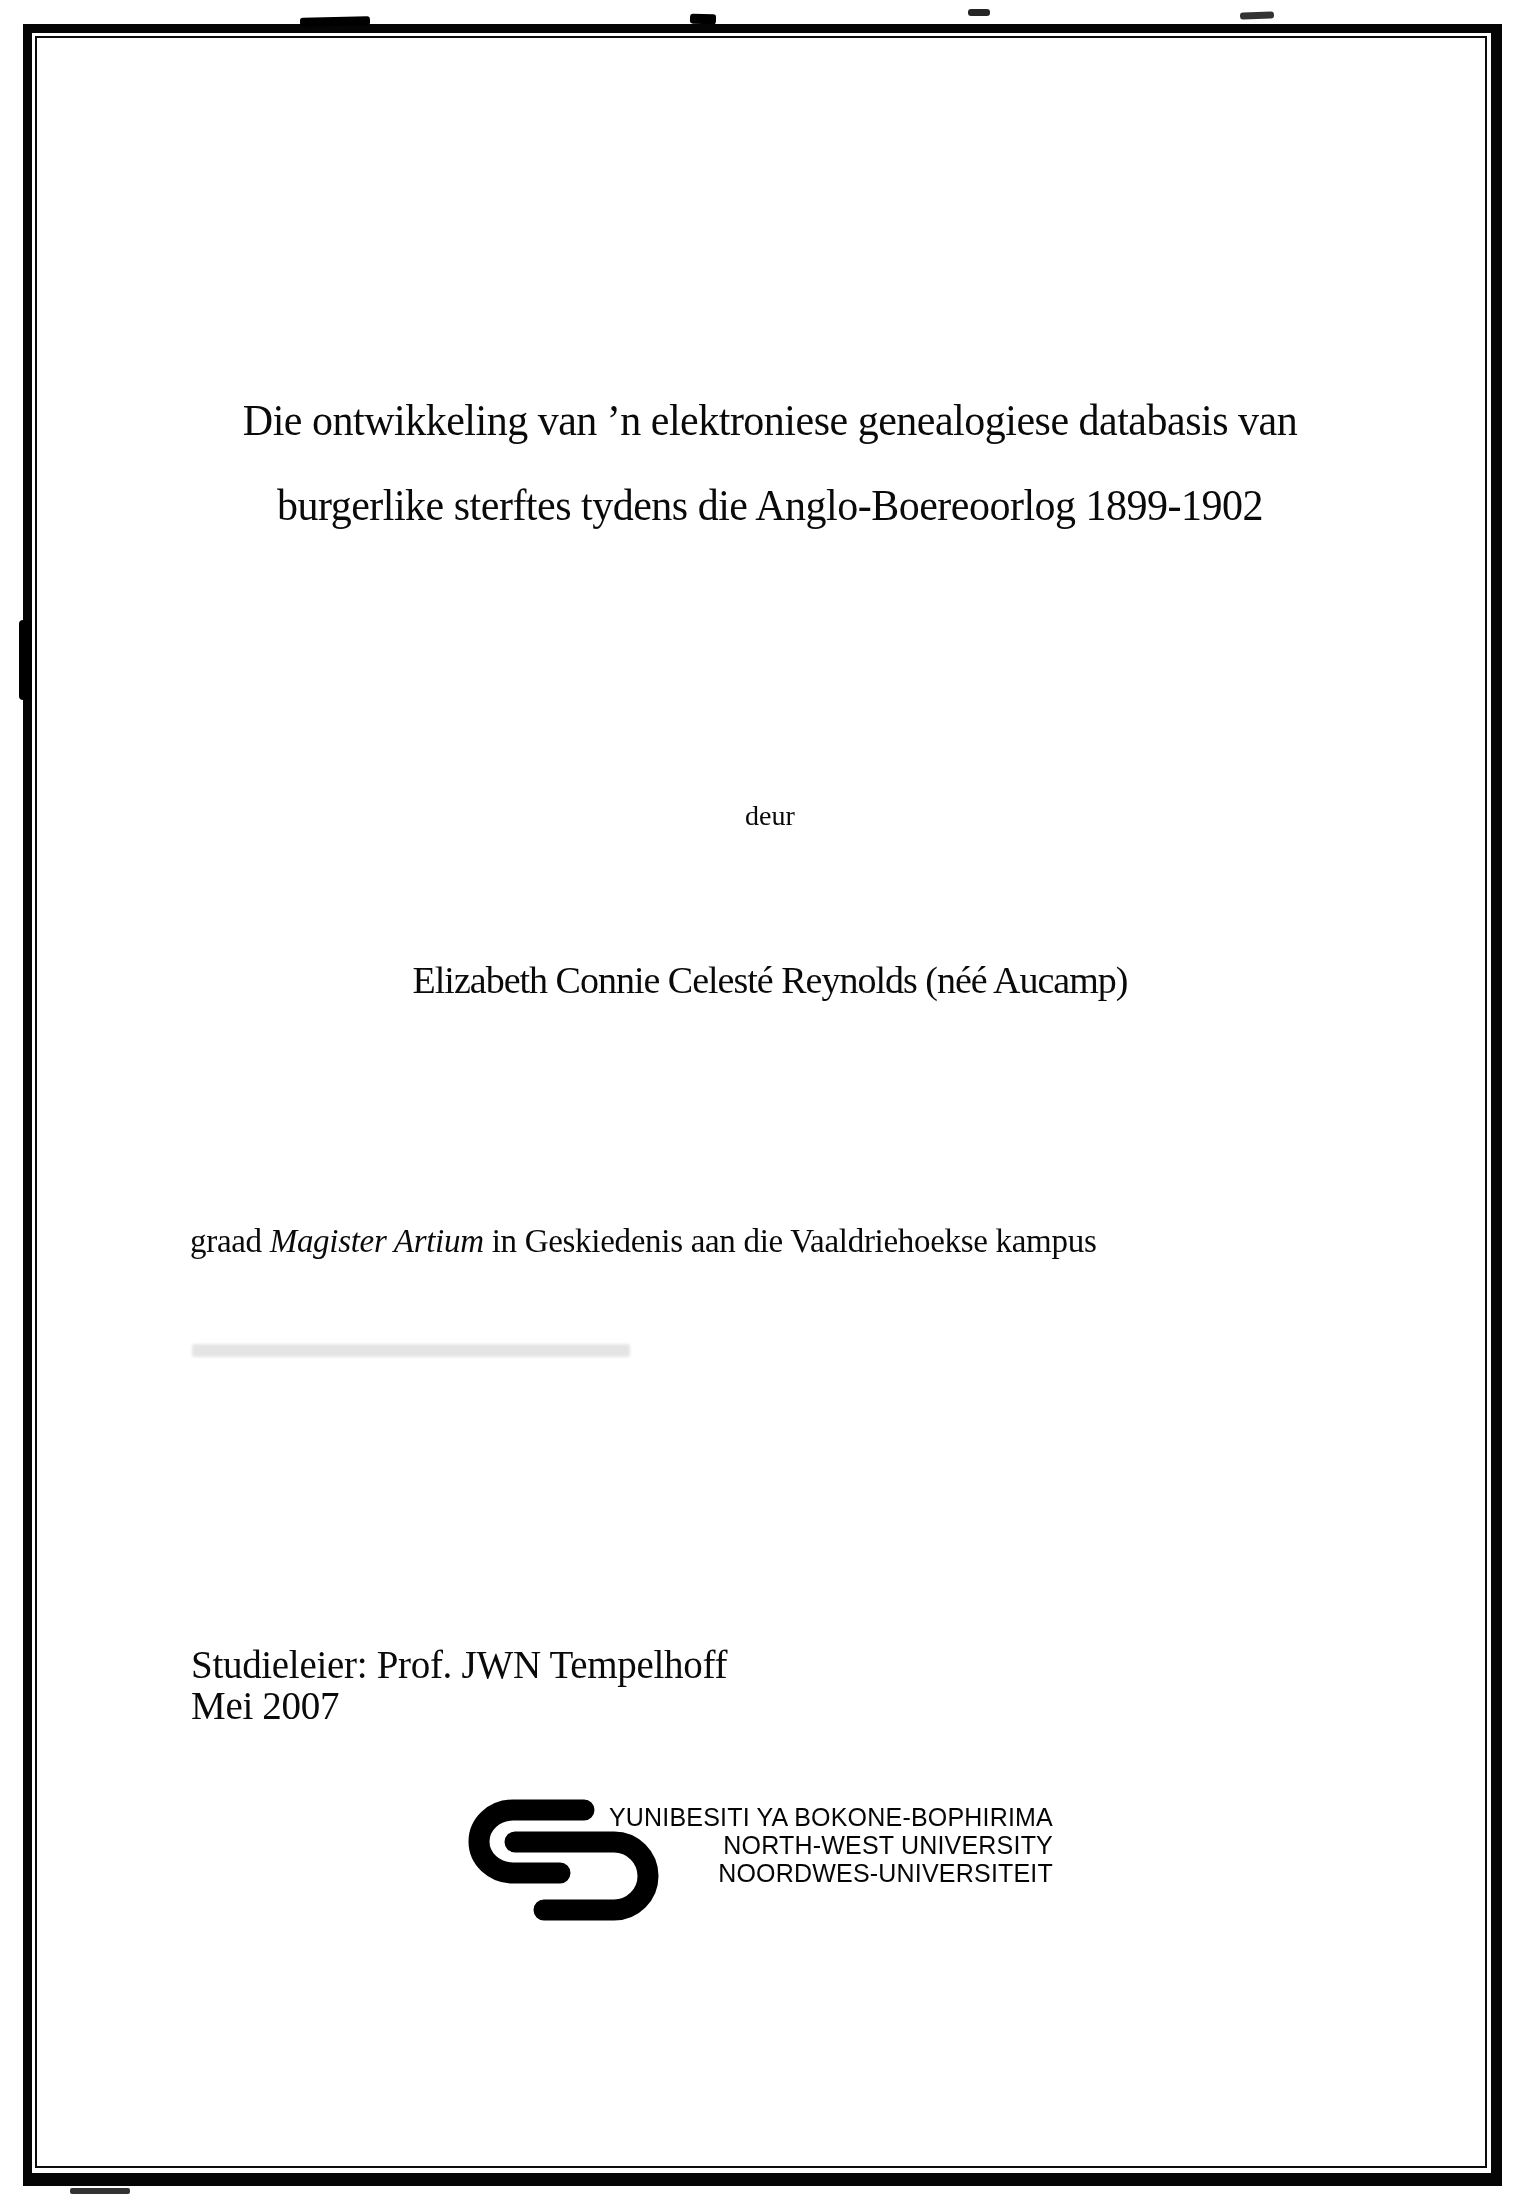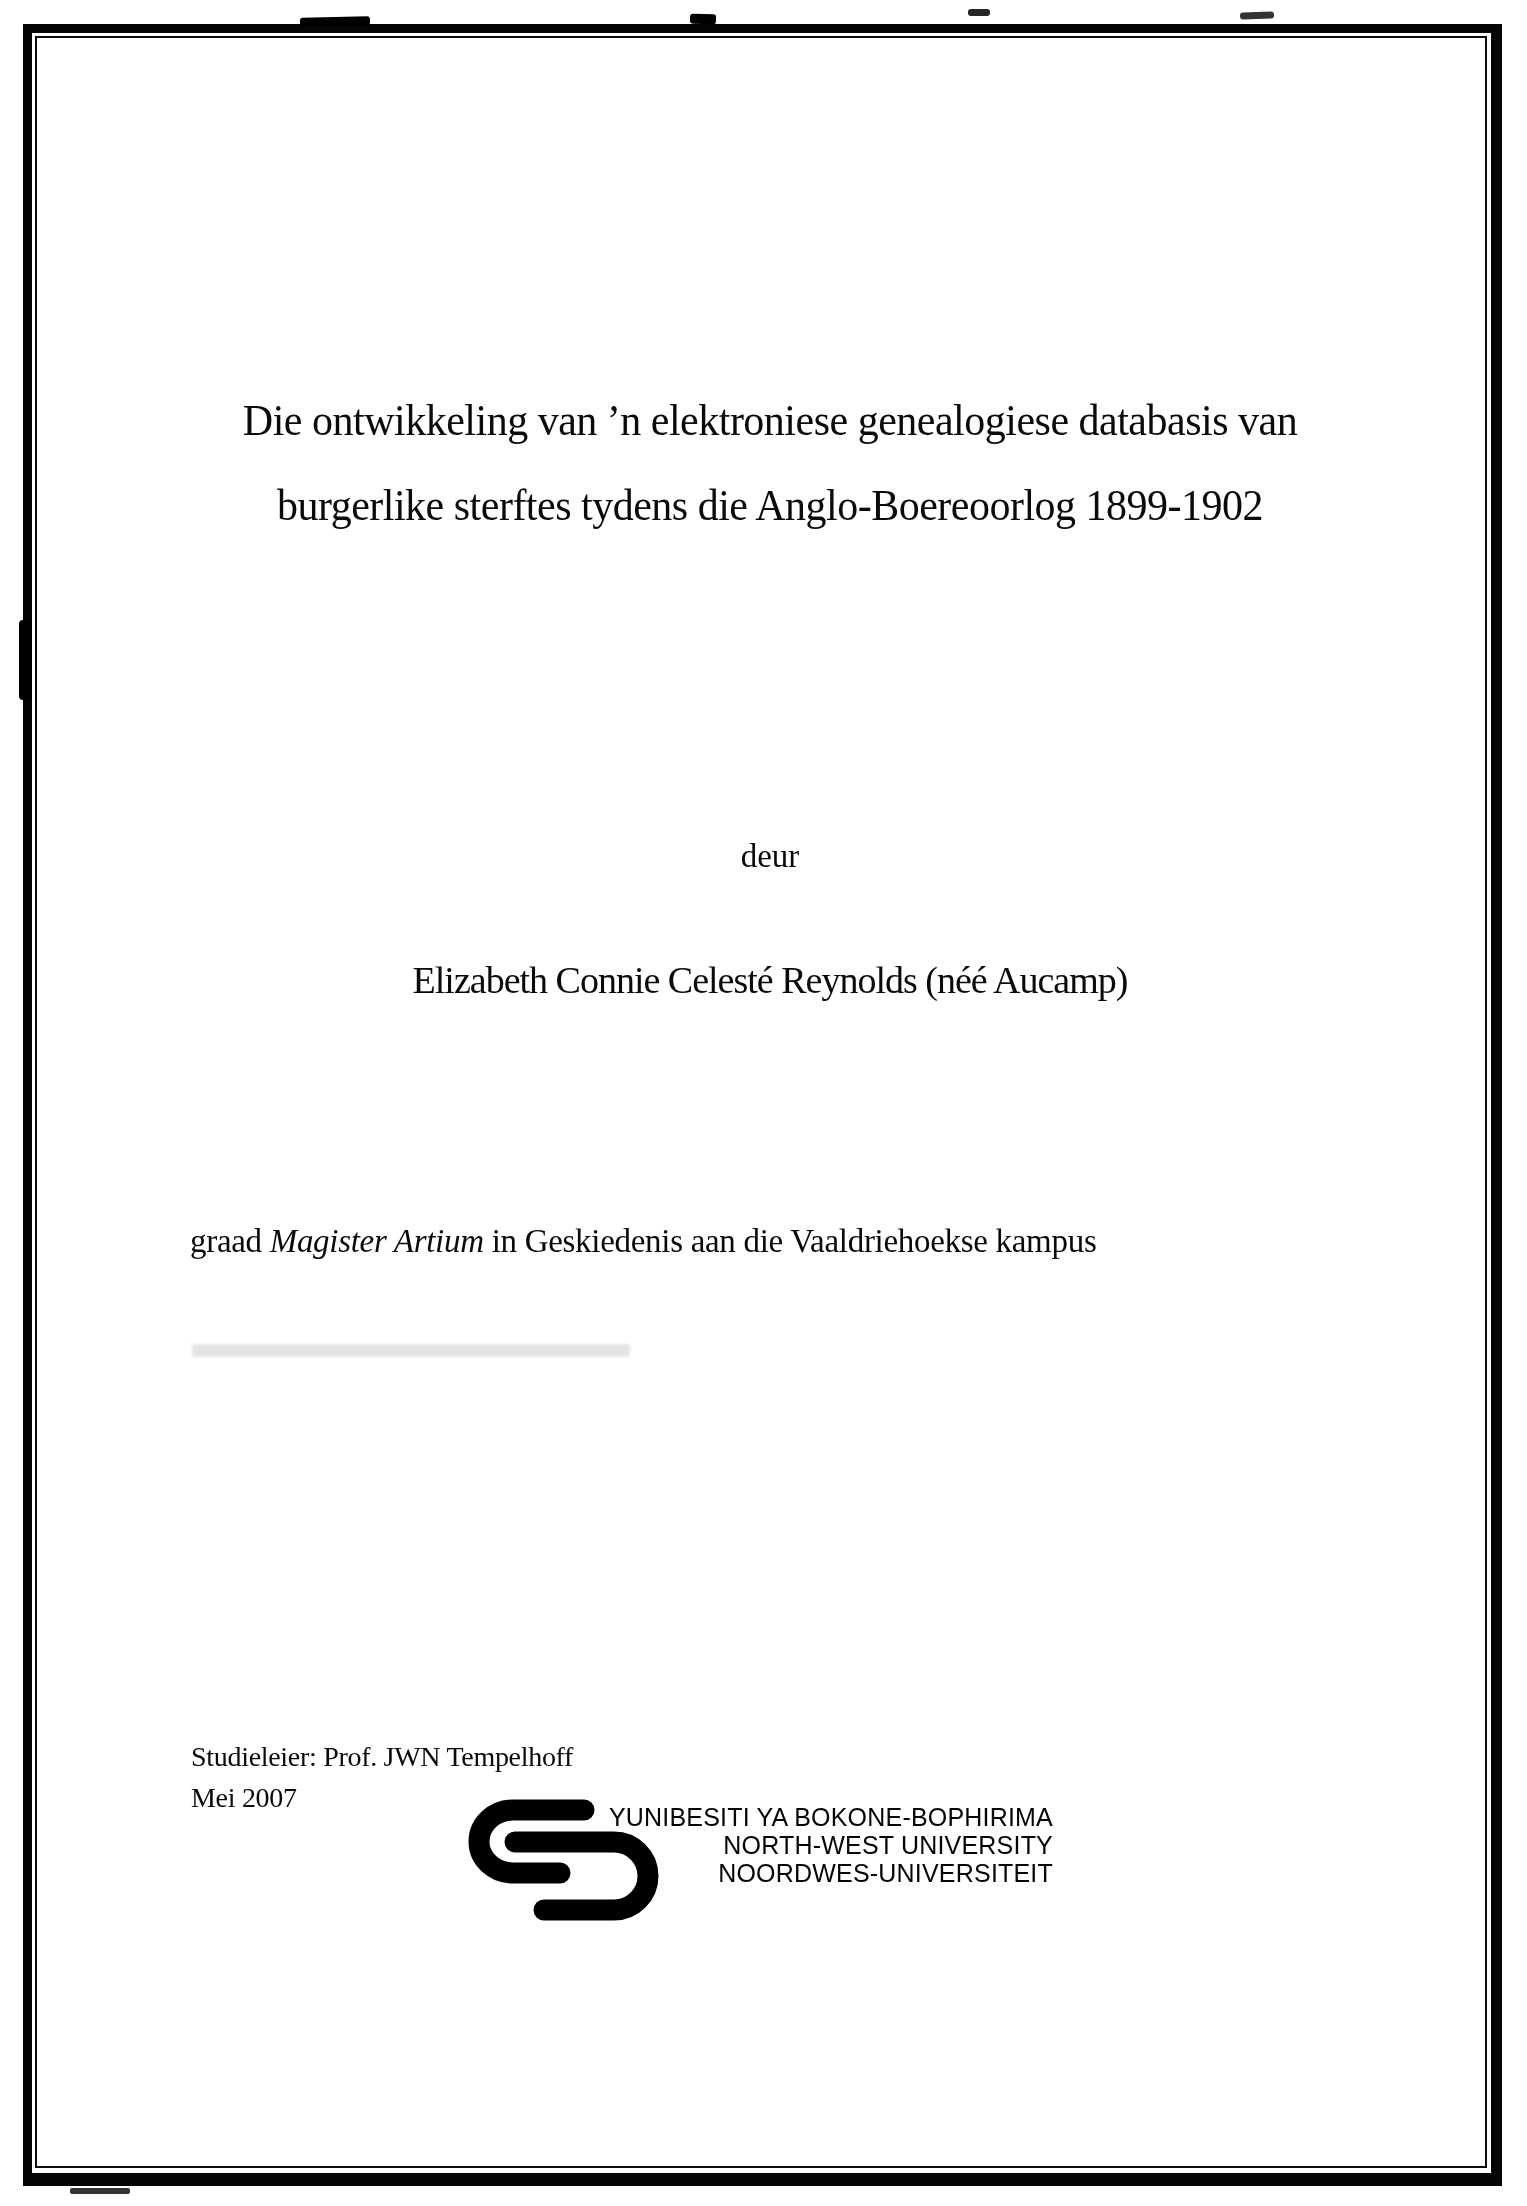--- a/index.html
+++ b/index.html
@@ -31,31 +31,31 @@
   .ghost{
     position:absolute;left:192px;top:1344px;width:438px;height:13px;
     background:#000;opacity:0.10;filter:blur(1.5px);border-radius:2px;
   }
   
   .centered{position:absolute;left:20px;width:1500px;text-align:center;}
   .title{
     top:378px;font-size:42px;line-height:80px;letter-spacing:-0.5px;
     font-weight:400;transform:scaleY(1.06);transform-origin:top center;
   }
-  .byline{top:800px;font-size:33px;margin-top:38px;}
+  .byline{top:800px;font-size:28px;}
   .author{top:958px;font-size:38px;letter-spacing:-1px;}
   .degree{
     position:absolute;left:190px;top:1220px;width:1148px;
     font-size:33px;line-height:42px;letter-spacing:-0.3px;text-align:left;
   }
   .degree .just{text-align:justify;text-align-last:justify;}
   .degree .it{font-style:italic;}
   .supervisor-block{
-    position:absolute;left:191px;top:1736px;
-    font-size:28px;line-height:41px;letter-spacing:-0.3px;
+    position:absolute;left:191px;top:1644px;
+    font-size:39px;line-height:41px;letter-spacing:-0.3px;
   }
   
   .logo{position:absolute;left:468px;top:1799px;width:660px;height:135px;}
   .logo svg{position:absolute;left:0;top:0;}
   .logo-text{
     position:absolute;left:127px;top:4px;width:458px;
     font-family:"Liberation Sans","DejaVu Sans",sans-serif;
     font-size:25px;line-height:28px;text-align:right;
     letter-spacing:0.2px;color:#050505;white-space:nowrap;
   }

